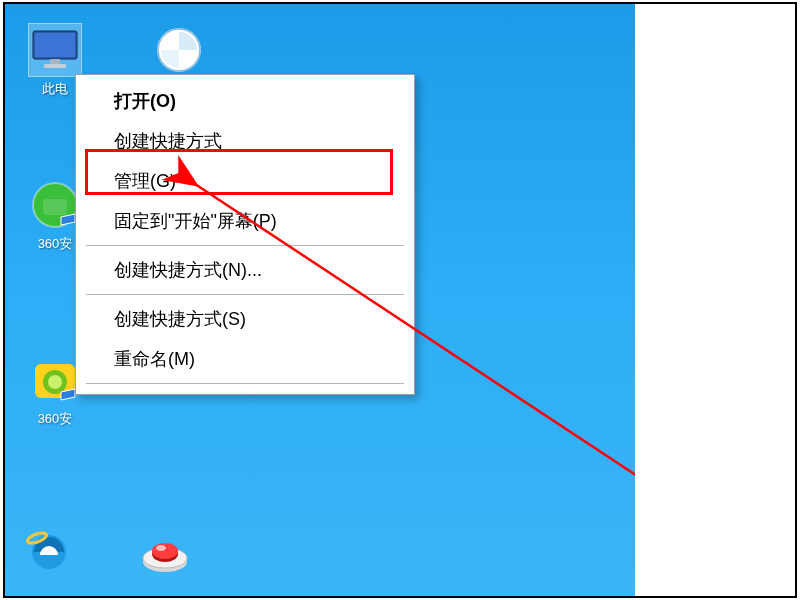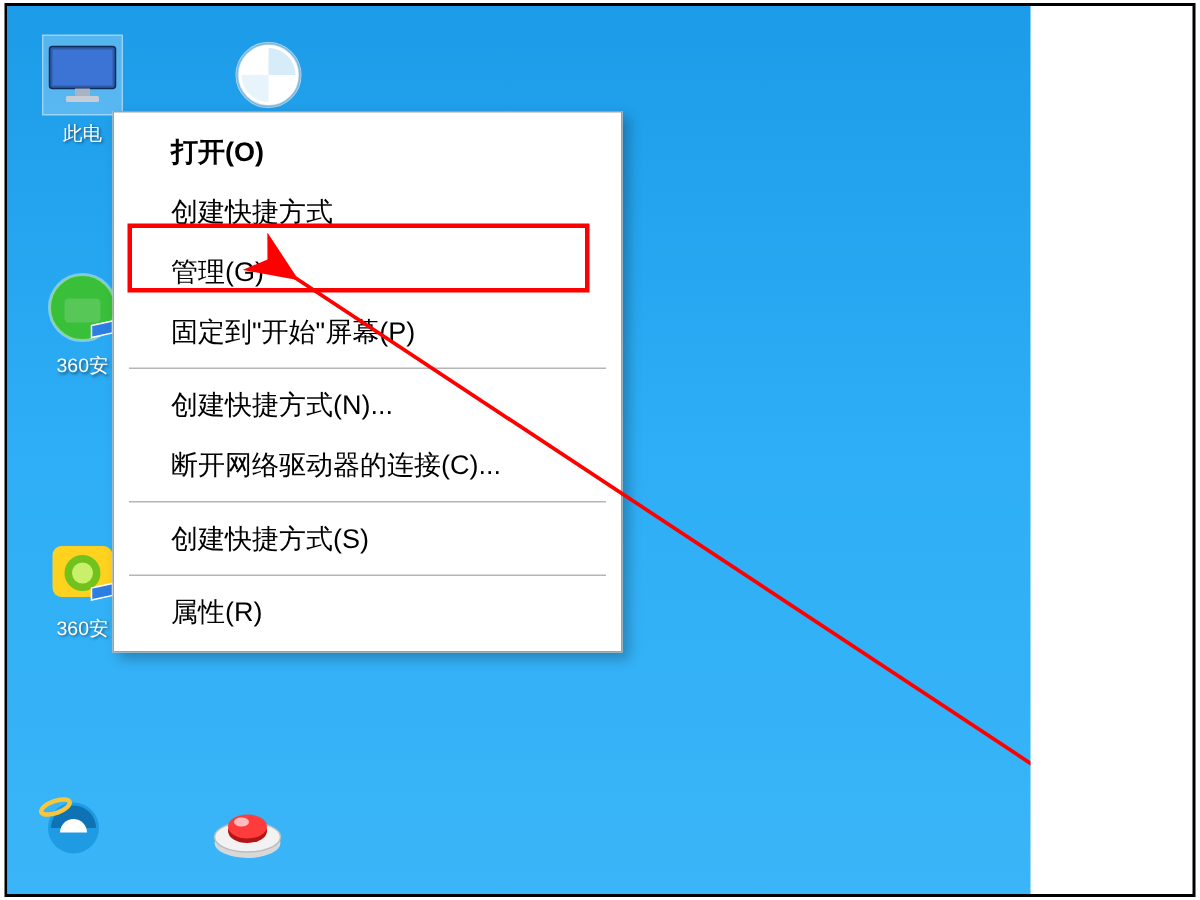--- a/index.html
+++ b/index.html
@@ -16,21 +16,21 @@
       top: 2px;
       left: 3px;
       width: 794px;
       height: 596px;
       border: 2px solid #000;
     }
     .desktop {
       position: absolute;
       top: 4px;
       left: 5px;
-      width: 682px;
+      width: 630px;
       height: 592px;
       background: linear-gradient(to bottom, #1c9be8 0%, #2eaef6 50%, #3ab5f8 100%);
       overflow: hidden;
     }
     .icon-group {
       position: absolute;
       display: flex;
       flex-direction: column;
       align-items: center;
       width: 76px;
@@ -173,25 +173,24 @@
     </div>
   </div>
 
   <div class="context-menu">
     <div class="menu-item bold">打开(O)</div>
     <div class="menu-item">创建快捷方式</div>
     <div class="menu-item">管理(G)</div>
     <div class="menu-item">固定到"开始"屏幕(P)</div>
     <div class="menu-sep"></div>
     <div class="menu-item">创建快捷方式(N)...</div>
-    <div class="menu-item">断开网络驱动器的连接(C)...</div>
     <div class="menu-sep"></div>
     <div class="menu-item">创建快捷方式(S)</div>
+    <div class="menu-item">重命名(M)</div>
     <div class="menu-sep"></div>
-    <div class="menu-item">属性(R)</div>
   </div>
 
   <div class="highlight-box hl1"></div>
 
   <svg class="arrow" width="790" height="590">
     <defs>
       <marker id="ah" markerWidth="14" markerHeight="12" refX="2" refY="6" orient="auto">
         <path d="M14 0 L0 6 L14 12 L10 6 Z" fill="#ff0000"></path>
       </marker>
     </defs>

